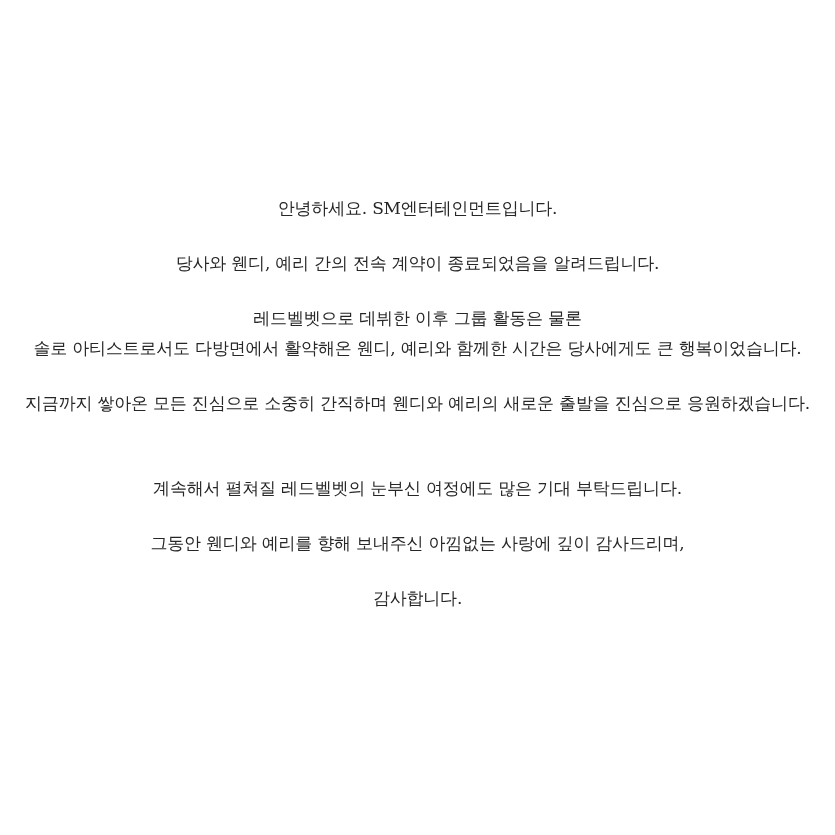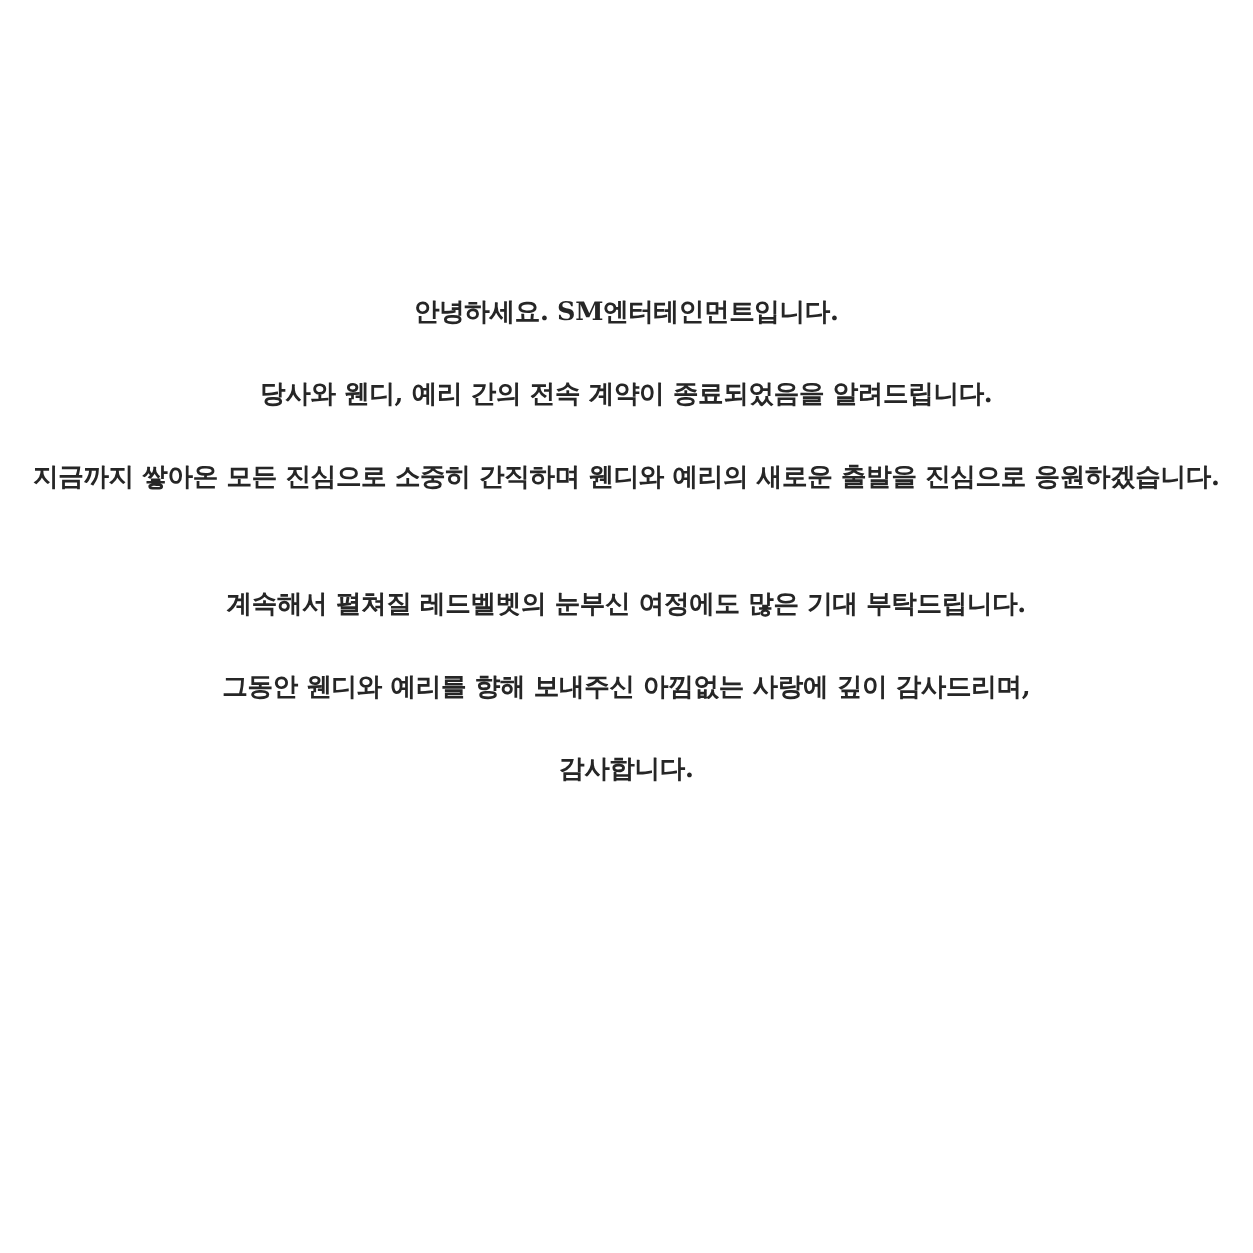--- a/index.html
+++ b/index.html
@@ -18,35 +18,35 @@
     padding: 193px 8px 0 8px;
     text-align: center;
     font-family: "DejaVu Serif", "Liberation Serif", serif;
     font-size: 17px;
     line-height: 30px;
     color: #262626;
     letter-spacing: -0.2px;
   }
   .statement p {
     margin: 0 0 25px 0;
-    font-weight: bold;
   }
   .statement p:last-child {
     margin-bottom: 10px;
   }
 </style>
 </head>
 <body>
 
 <main class="statement">
 
   <p><span>안녕하세요. SM엔터테인먼트입니다.</span></p>
 
   <p><span>당사와 웬디, 예리 간의 전속 계약이 종료되었음을 알려드립니다.</span></p>
 
+  <p><span>레드벨벳으로 데뷔한 이후 그룹 활동은 물론</span><br><span>솔로 아티스트로서도 다방면에서 활약해온 웬디, 예리와 함께한 시간은 당사에게도 큰 행복이었습니다.</span></p>
 
   <p><span>지금까지 쌓아온 모든 진심으로 소중히 간직하며 웬디와 예리의 새로운 출발을 진심으로 응원하겠습니다.</span></p>
 
   <p><br><span>계속해서 펼쳐질 레드벨벳의 눈부신 여정에도 많은 기대 부탁드립니다.</span></p>
 
   <p><span>그동안 웬디와 예리를 향해 보내주신 아낌없는 사랑에 깊이 감사드리며,</span><br></p>
 
   <p><span>감사합니다.</span></p>
 
 </main>

